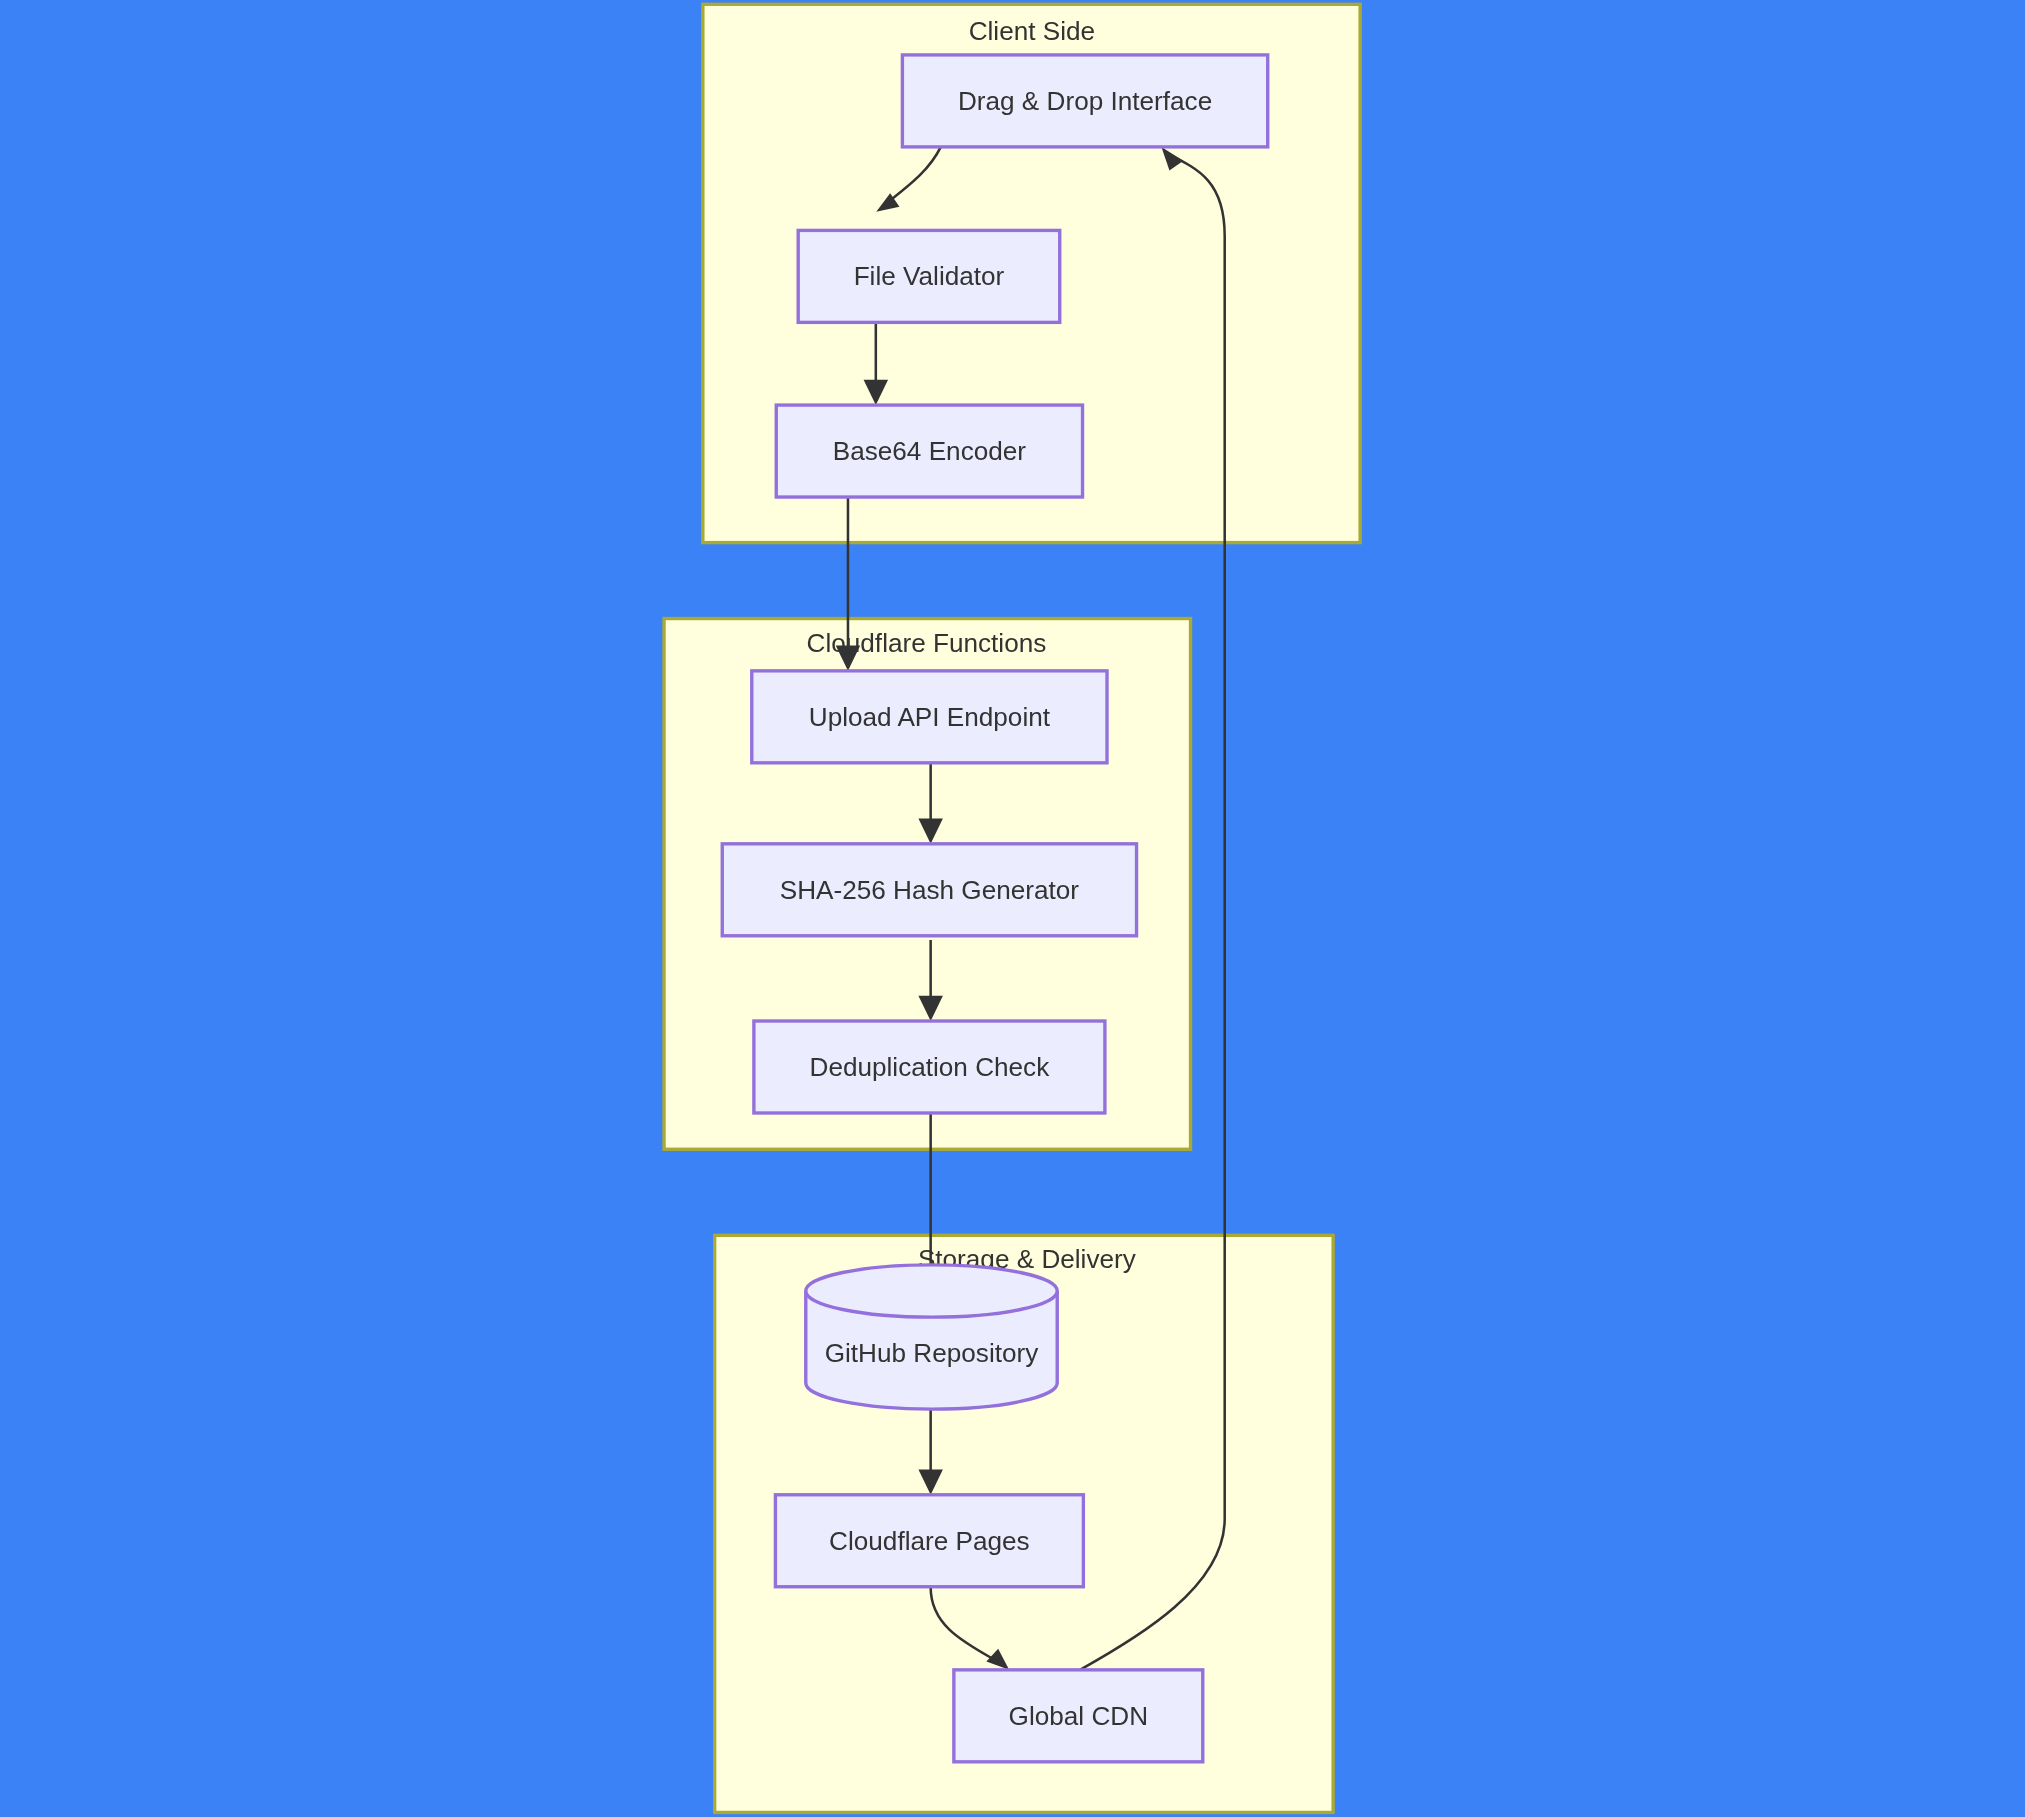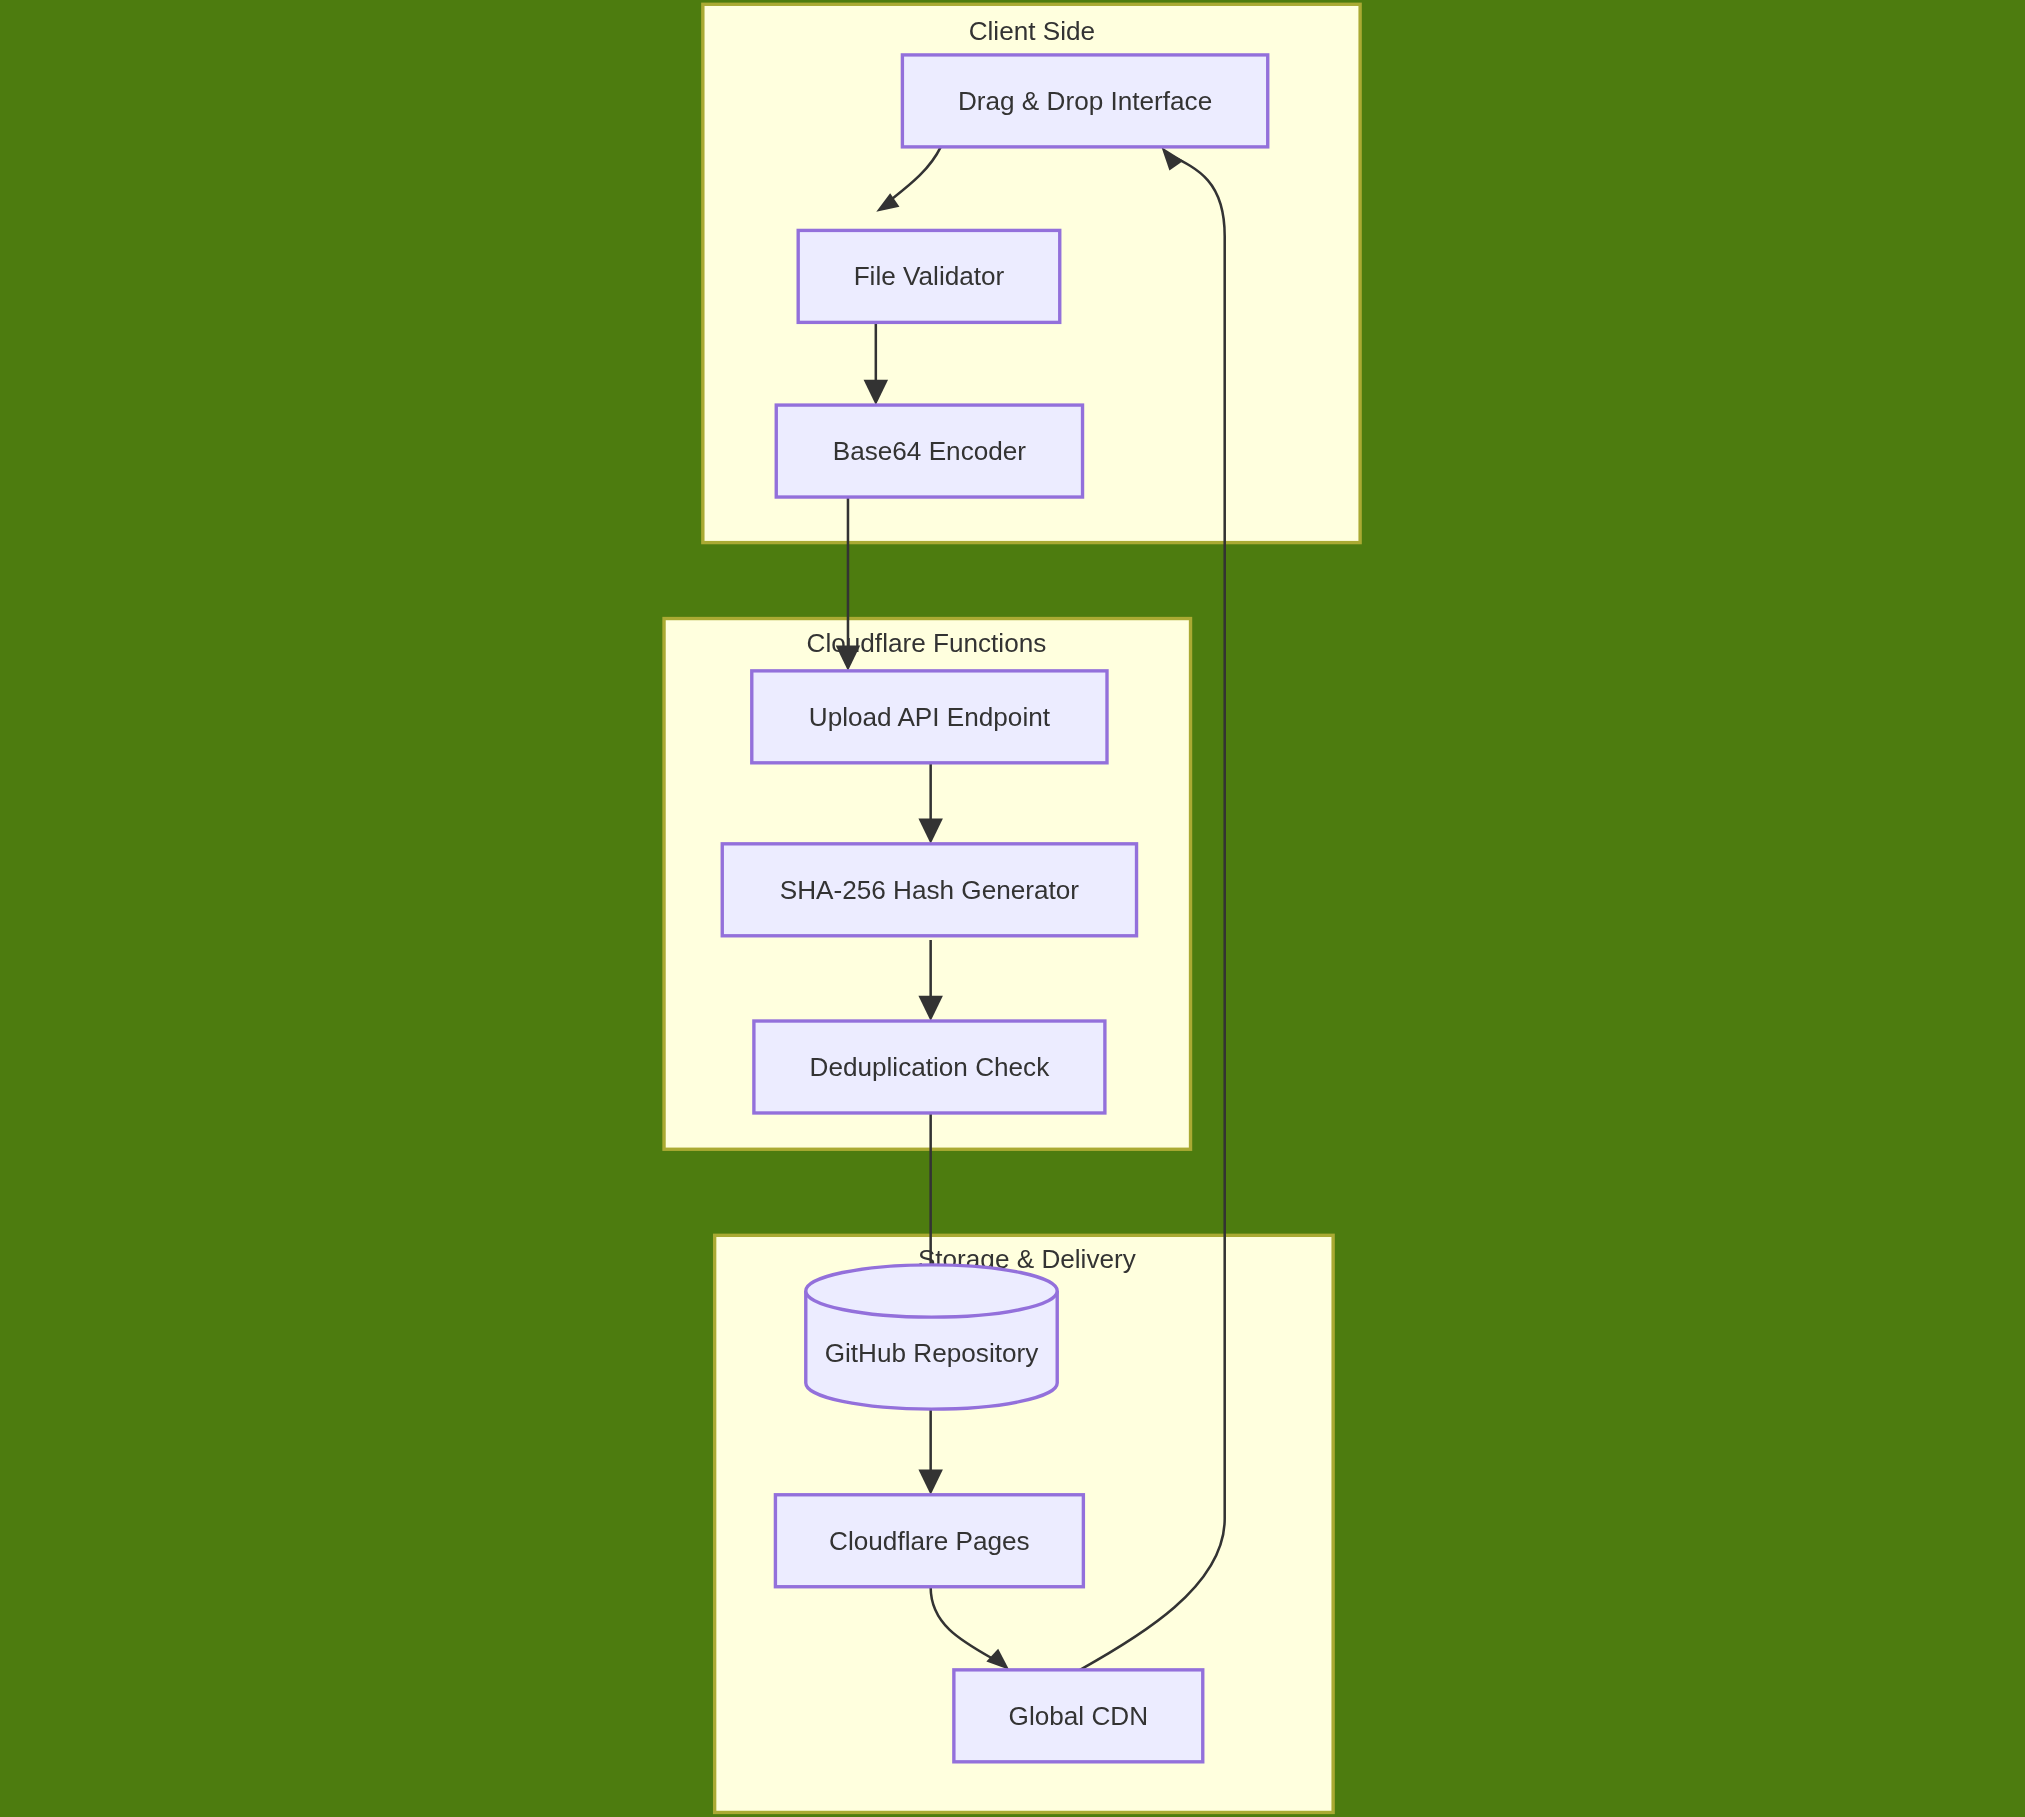--- a/index.html
+++ b/index.html
@@ -7,21 +7,21 @@
     padding: 0;
     background: #ffffff;
   }
   body {
     font-family: "Liberation Sans", sans-serif;
   }
   #stage {
     position: relative;
     width: 2025px;
     height: 1818px;
-    background: #4d7c0f;
+    background: #3b82f6;
     overflow: hidden;
   }
   #flow-svg {
     position: absolute;
     left: 0;
     top: 0;
     width: 2025px;
     height: 1818px;
   }
   .cluster-rect {

